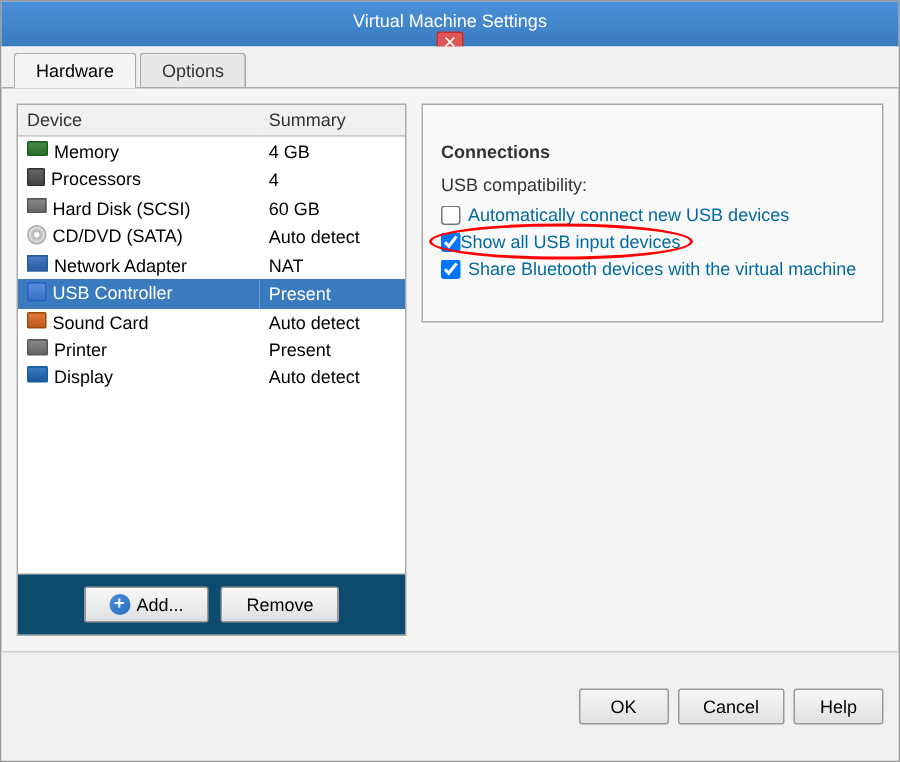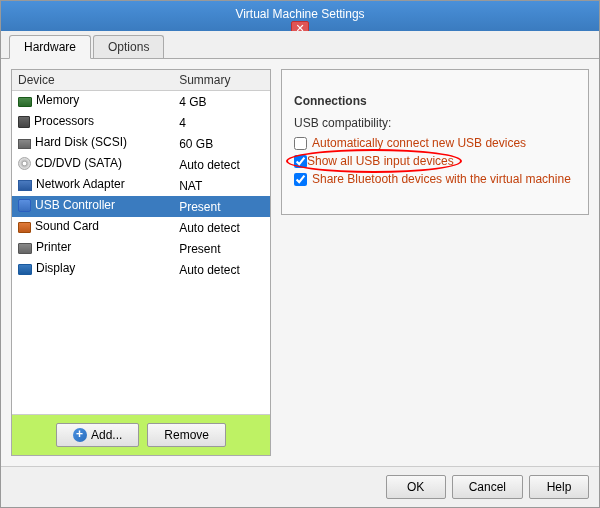--- a/index.html
+++ b/index.html
@@ -114,21 +114,21 @@
     .device-table tbody tr.selected {
       background: #3a7bbf;
       color: white;
     }
     .device-table tbody td {
       padding: 2px 6px;
       font-size: 12px;
     }
     .device-icon {
       display: inline-flex;
-      align-items: flex-end;
+      align-items: flex-start;
       gap: 4px;
     }
     .icon-chip {
       width: 14px;
       height: 10px;
       background: linear-gradient(to bottom, #4a8a4a, #2a6a2a);
       border: 1px solid #1a5a1a;
       border-radius: 1px;
       display: inline-block;
       flex-shrink: 0;
@@ -202,21 +202,21 @@
       border-radius: 1px;
       display: inline-block;
       flex-shrink: 0;
     }
     .bottom-buttons {
       padding: 8px;
       display: flex;
       justify-content: center;
       gap: 8px;
       border-top: 1px solid #ccc;
-      background: #bef264;
+      background: #0c4a6e;
     }
     .btn {
       padding: 4px 16px;
       border: 1px solid #999;
       background: linear-gradient(to bottom, #f8f8f8, #e0e0e0);
       cursor: pointer;
       font-size: 12px;
       border-radius: 2px;
       display: flex;
       align-items: center;
@@ -279,42 +279,42 @@
       gap: 5px;
       margin-bottom: 4px;
     }
     .checkbox-row input[type="checkbox"] {
       width: 13px;
       height: 13px;
       cursor: pointer;
     }
     .checkbox-label {
       font-size: 12px;
-      color: #c2410c;
+      color: #0369a1;
     }
     .highlight-circle {
       position: relative;
       display: inline-flex;
       align-items: center;
     }
     .circle-annotation {
       position: absolute;
       top: -5px;
       left: -8px;
       width: calc(100% + 16px);
       height: calc(100% + 10px);
       border: 2px solid red;
       border-radius: 50%;
       pointer-events: none;
     }
     .dialog-footer {
       display: flex;
       justify-content: flex-end;
       gap: 6px;
-      padding: 8px 10px;
+      padding: 24px 10px;
       border-top: 1px solid #ccc;
       background: #f0f0f0;
       flex-shrink: 0;
     }
     .footer-btn {
       padding: 4px 16px;
       border: 1px solid #999;
       background: linear-gradient(to bottom, #f8f8f8, #e0e0e0);
       cursor: pointer;
       font-size: 12px;

